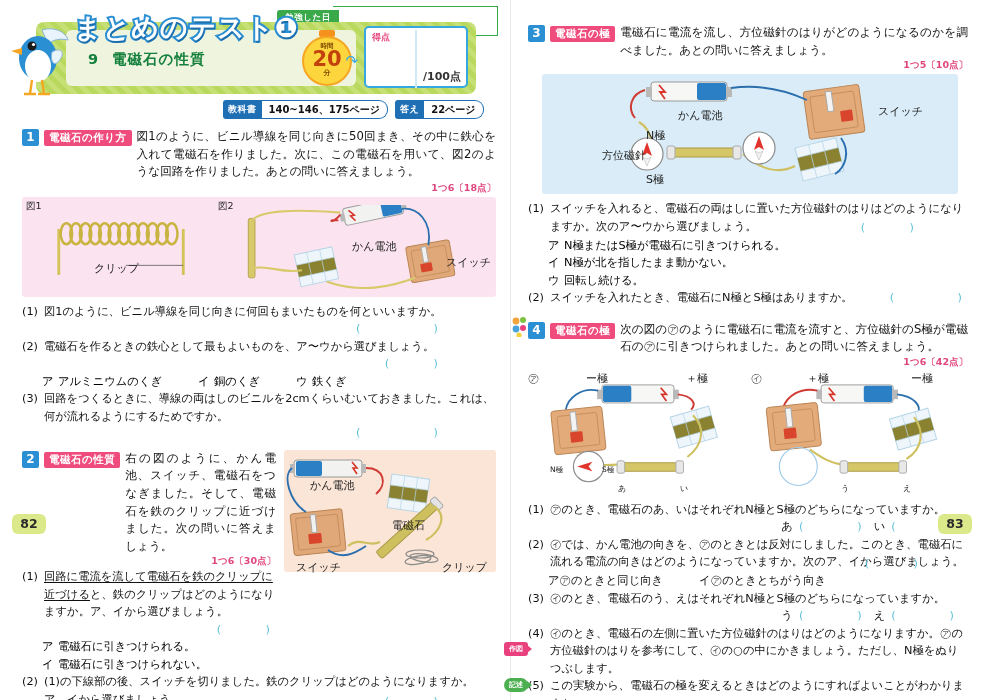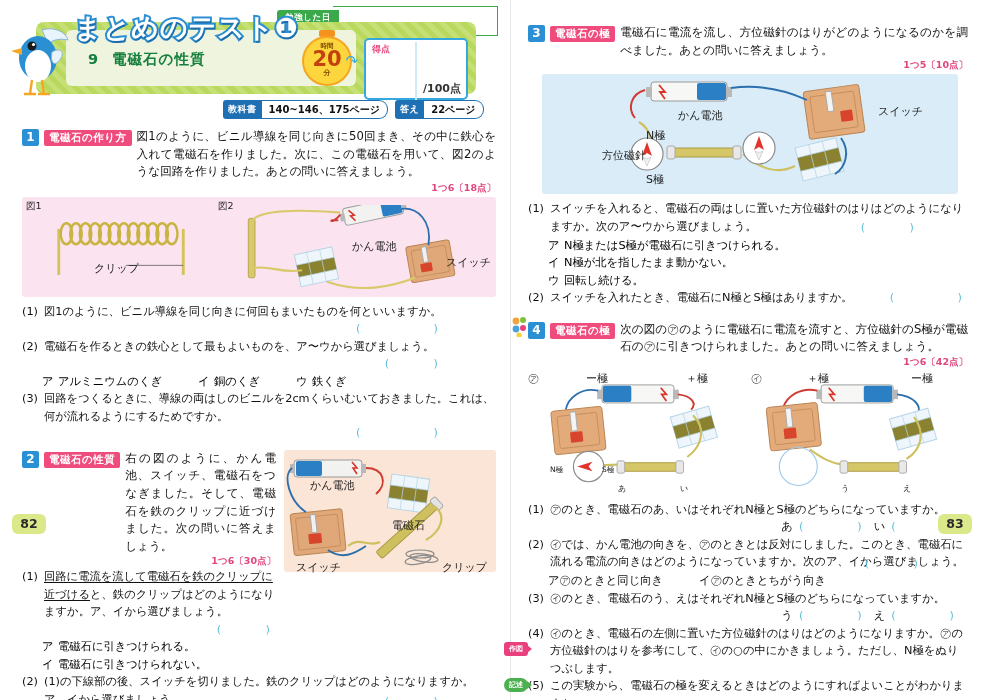--- a/index.html
+++ b/index.html
@@ -67,21 +67,21 @@
     text-align:center;
   }
   .timer-top{ position:absolute;left:19px;top:0px;width:16px;height:7px;background:#f5921e;border-radius:2px;}
   .timer-lbl{ font-size:6.5px; color:#7a4a00; font-weight:bold; margin-top:4px;}
   .timer-num{ font-size:21px; font-weight:bold; color:#c2410c; line-height:17px;}
   .timer-min{ font-size:7px; color:#7a4a00; font-weight:bold; }
   .timer-arrow{ position:absolute; right:-2px; top:22px; font-size:15px; color:#36a9e0; }
 
   
   .scorebox{
-    position:absolute; left:356px; top:32px; width:104px; height:62px; z-index:9;
+    position:absolute; left:356px; top:20px; width:104px; height:62px; z-index:9;
     background:#fff; border:2.5px solid #35a8e0; border-radius:5px;
   }
   .scorebox:after{
     content:""; position:absolute; left:50%; top:2px; width:2px; height:58px;
     background:#cfe9f7; transform:translateX(-50%);
   }
   .score-lbl{ position:absolute; left:6px; top:3px; font-size:9px; color:#e8457c; font-weight:bold;}
   .score-max{ position:absolute; right:5px; bottom:2px; font-size:11px; color:#333; font-weight:bold;}
 
   

